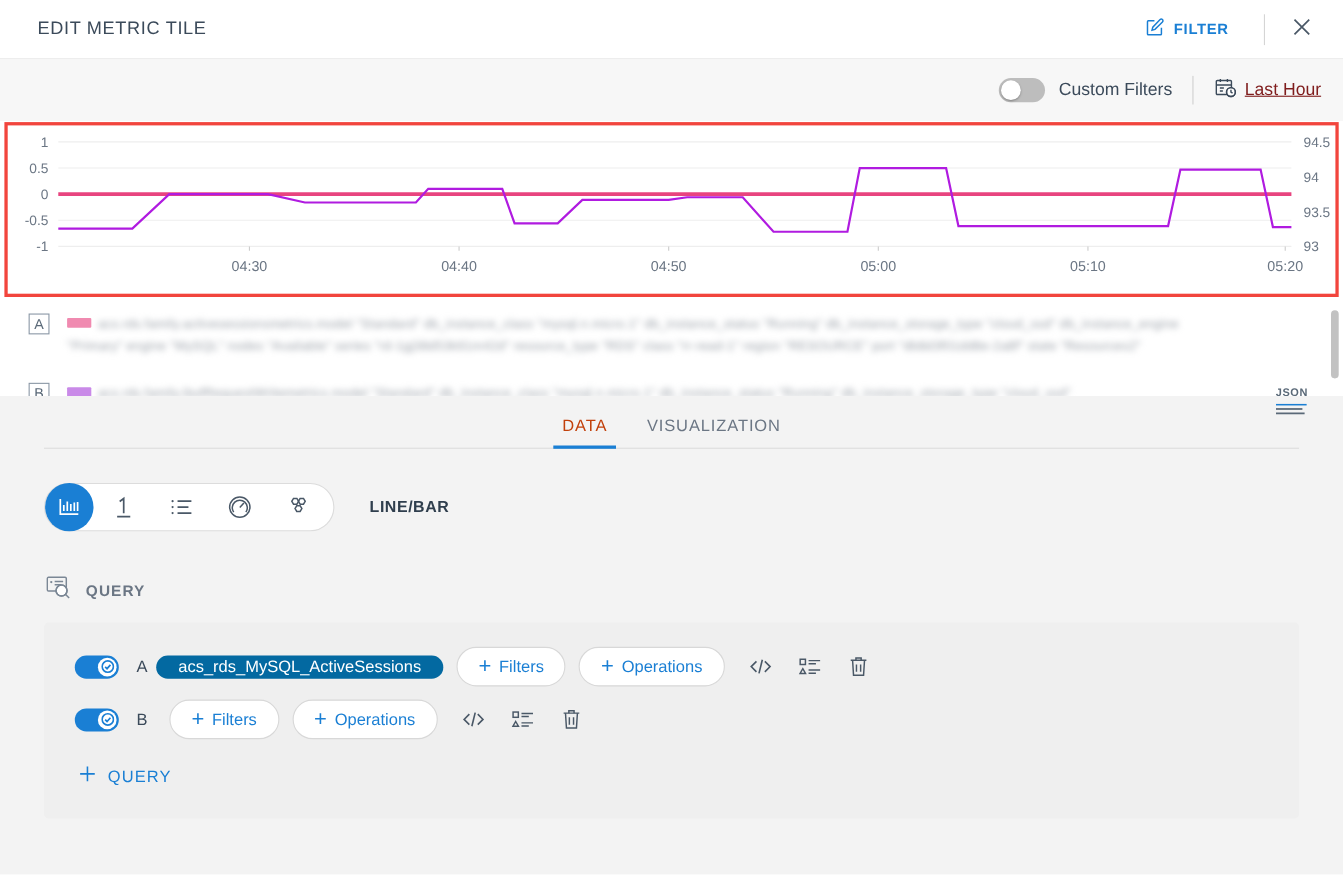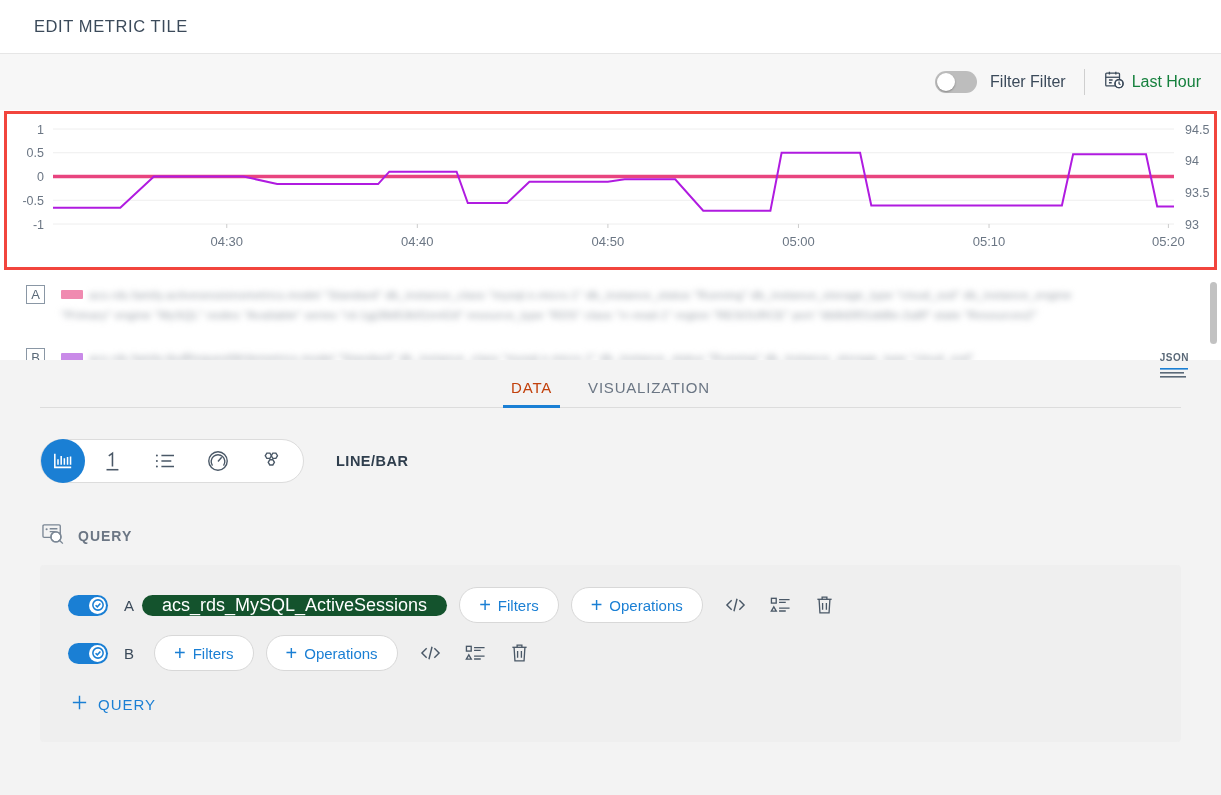--- a/index.html
+++ b/index.html
@@ -49,21 +49,21 @@
     position:relative; cursor:pointer; flex:none;
   }
   .toggle .knob {
     position:absolute; top:2px; left:2px; width:18px; height:18px;
     border-radius:50%; background:#fff;
     box-shadow: 0 1px 2px rgba(0,0,0,.3);
   }
   .custom-filter-label { font-size:16px; color:#3b4a5a; }
   .tb-divider { width:1px; height:26px; background:#cfcfcf; margin:0 18px; }
   .time-range { display:flex; align-items:center; gap:7px; cursor:pointer; margin-right:20px; }
-  .time-range-label { font-size:16px; color:#15803d; }
+  .time-range-label { font-size:16px; color:#7f1d1d;text-decoration:underline; }
 
   
   .chart-panel {
     position:absolute; top:111px; left:4px; width:1213px; height:159px;
     border: 3px solid #f2453d; background:#fff;
   }
   .chart-inner { position:relative; width:100%; height:100%; }
   .chart-svg { display:block; }
 
   
@@ -147,23 +147,23 @@
   .q-toggle {
     width:40px; height:21px; border-radius:11px; background:#1a7fd4;
     position:relative; cursor:pointer; flex:none;
   }
   .q-toggle .k {
     position:absolute; top:2px; right:2px; width:17px; height:17px; border-radius:50%;
     background:#fff; display:flex; align-items:center; justify-content:center;
   }
   .q-letter { width:26px; text-align:center; font-size:15px; color:#3b4a5a; margin-left:8px; flex:none; }
   .metric-pill {
-    background:#14532d; color:#fff; border-radius:18px;
+    background:#0369a1; color:#fff; border-radius:18px;
     height:21px; display:flex; align-items:center; padding: 0 20px;
-    font-size:18px; cursor:pointer; white-space:nowrap;
+    font-size:15px; cursor:pointer; white-space:nowrap;
   }
   .ghost-pill {
     border:1px solid #d8d8d8; background:#fff; border-radius:18px;
     height:36px; display:flex; align-items:center; gap:7px; padding: 0 19px;
     font-size:15px; color:#1a7fd4; cursor:pointer; margin-left:12px; white-space:nowrap;
   }
   .plus { font-size:20px; line-height:1; color:#1a7fd4; font-weight:300; }
   .q-icons { display:flex; align-items:center; gap:24px; margin-left:22px; }
   .q-icon { cursor:pointer; color:#4a5867; display:flex; }
   .add-query {
@@ -174,28 +174,47 @@
   .axis-text { font-family:"Liberation Sans", sans-serif; font-size:12.5px; fill:#6b7684; }
   .tick-text { font-family:"Liberation Sans", sans-serif; font-size:13px; fill:#6b7684; }
 </style>
 </head>
 <body>
 
 <div id="app">
 
   <div class="header">
     <div class="header-title">EDIT METRIC TILE</div>
+    <div class="header-right">
+      <div class="filter-btn">
+        <span>
+          <svg width="19" height="19" viewBox="0 0 24 24" fill="none" stroke="#1a7fd4" stroke-width="1.7">
+            <path d="M20 13v7a1 1 0 0 1-1 1H5a1 1 0 0 1-1-1V6a1 1 0 0 1 1-1h7"></path>
+            <path d="M18.5 3.5a1.9 1.9 0 0 1 2.7 2.7L12.6 14.8l-3.4.9.9-3.4z"></path>
+          </svg>
+        </span>
+        <span class="filter-label">FILTER</span>
+      </div>
+      <div class="hdr-divider"></div>
+      <div class="close-btn">
+        <span>
+          <svg width="23" height="23" viewBox="0 0 24 24" stroke="#4a5867" stroke-width="1.6" fill="none">
+            <path d="M5 5 L19 19 M19 5 L5 19"></path>
+          </svg>
+        </span>
+      </div>
+    </div>
   </div>
 
   <div class="toolbar">
     <div class="toggle-wrap">
       <div class="toggle">
           <div class="knob"></div>
         </div>
-      <div class="custom-filter-label">Filter Filter</div>
+      <div class="custom-filter-label">Custom Filters</div>
     </div>
     <div class="tb-divider"></div>
     <div class="time-range">
       <span>
         <svg width="22" height="22" viewBox="0 0 24 24" fill="none" stroke="#3b4a5a" stroke-width="1.4">
           <rect x="3" y="4.5" width="15" height="14" rx="1"></rect>
           <path d="M3 9h15"></path>
             <path d="M7 3v3M14 3v3"></path>
             <path d="M6.5 12h4M6.5 15h3"></path>
           <circle cx="17.5" cy="16" r="4.4" fill="#fff"></circle>

